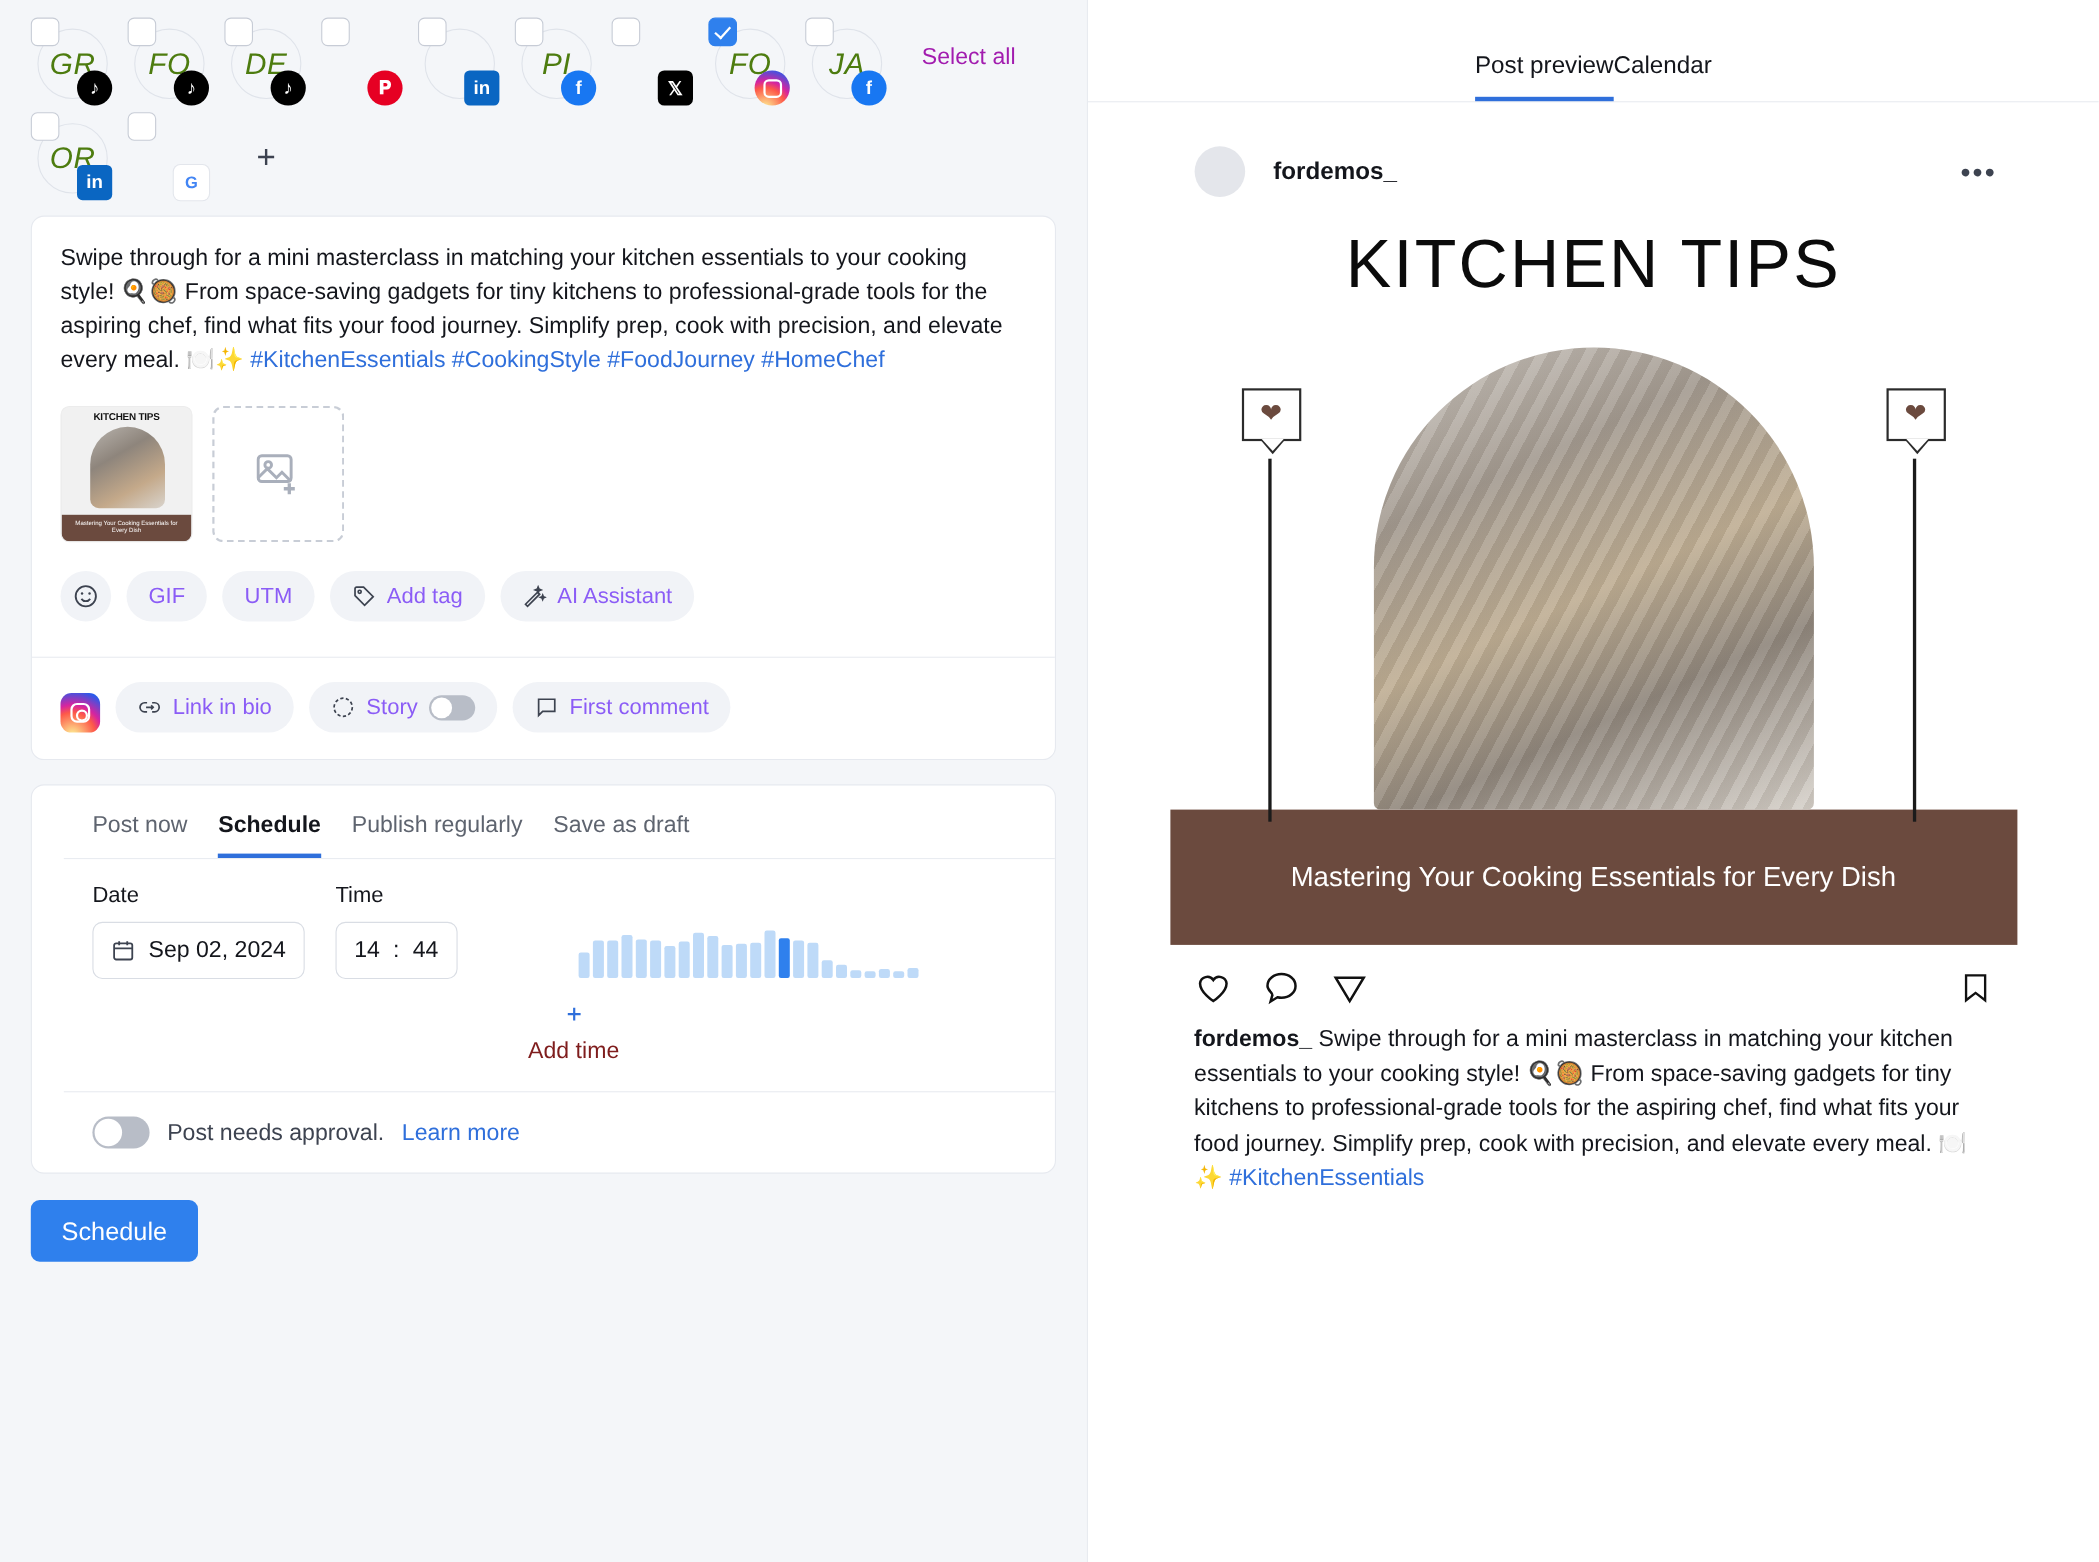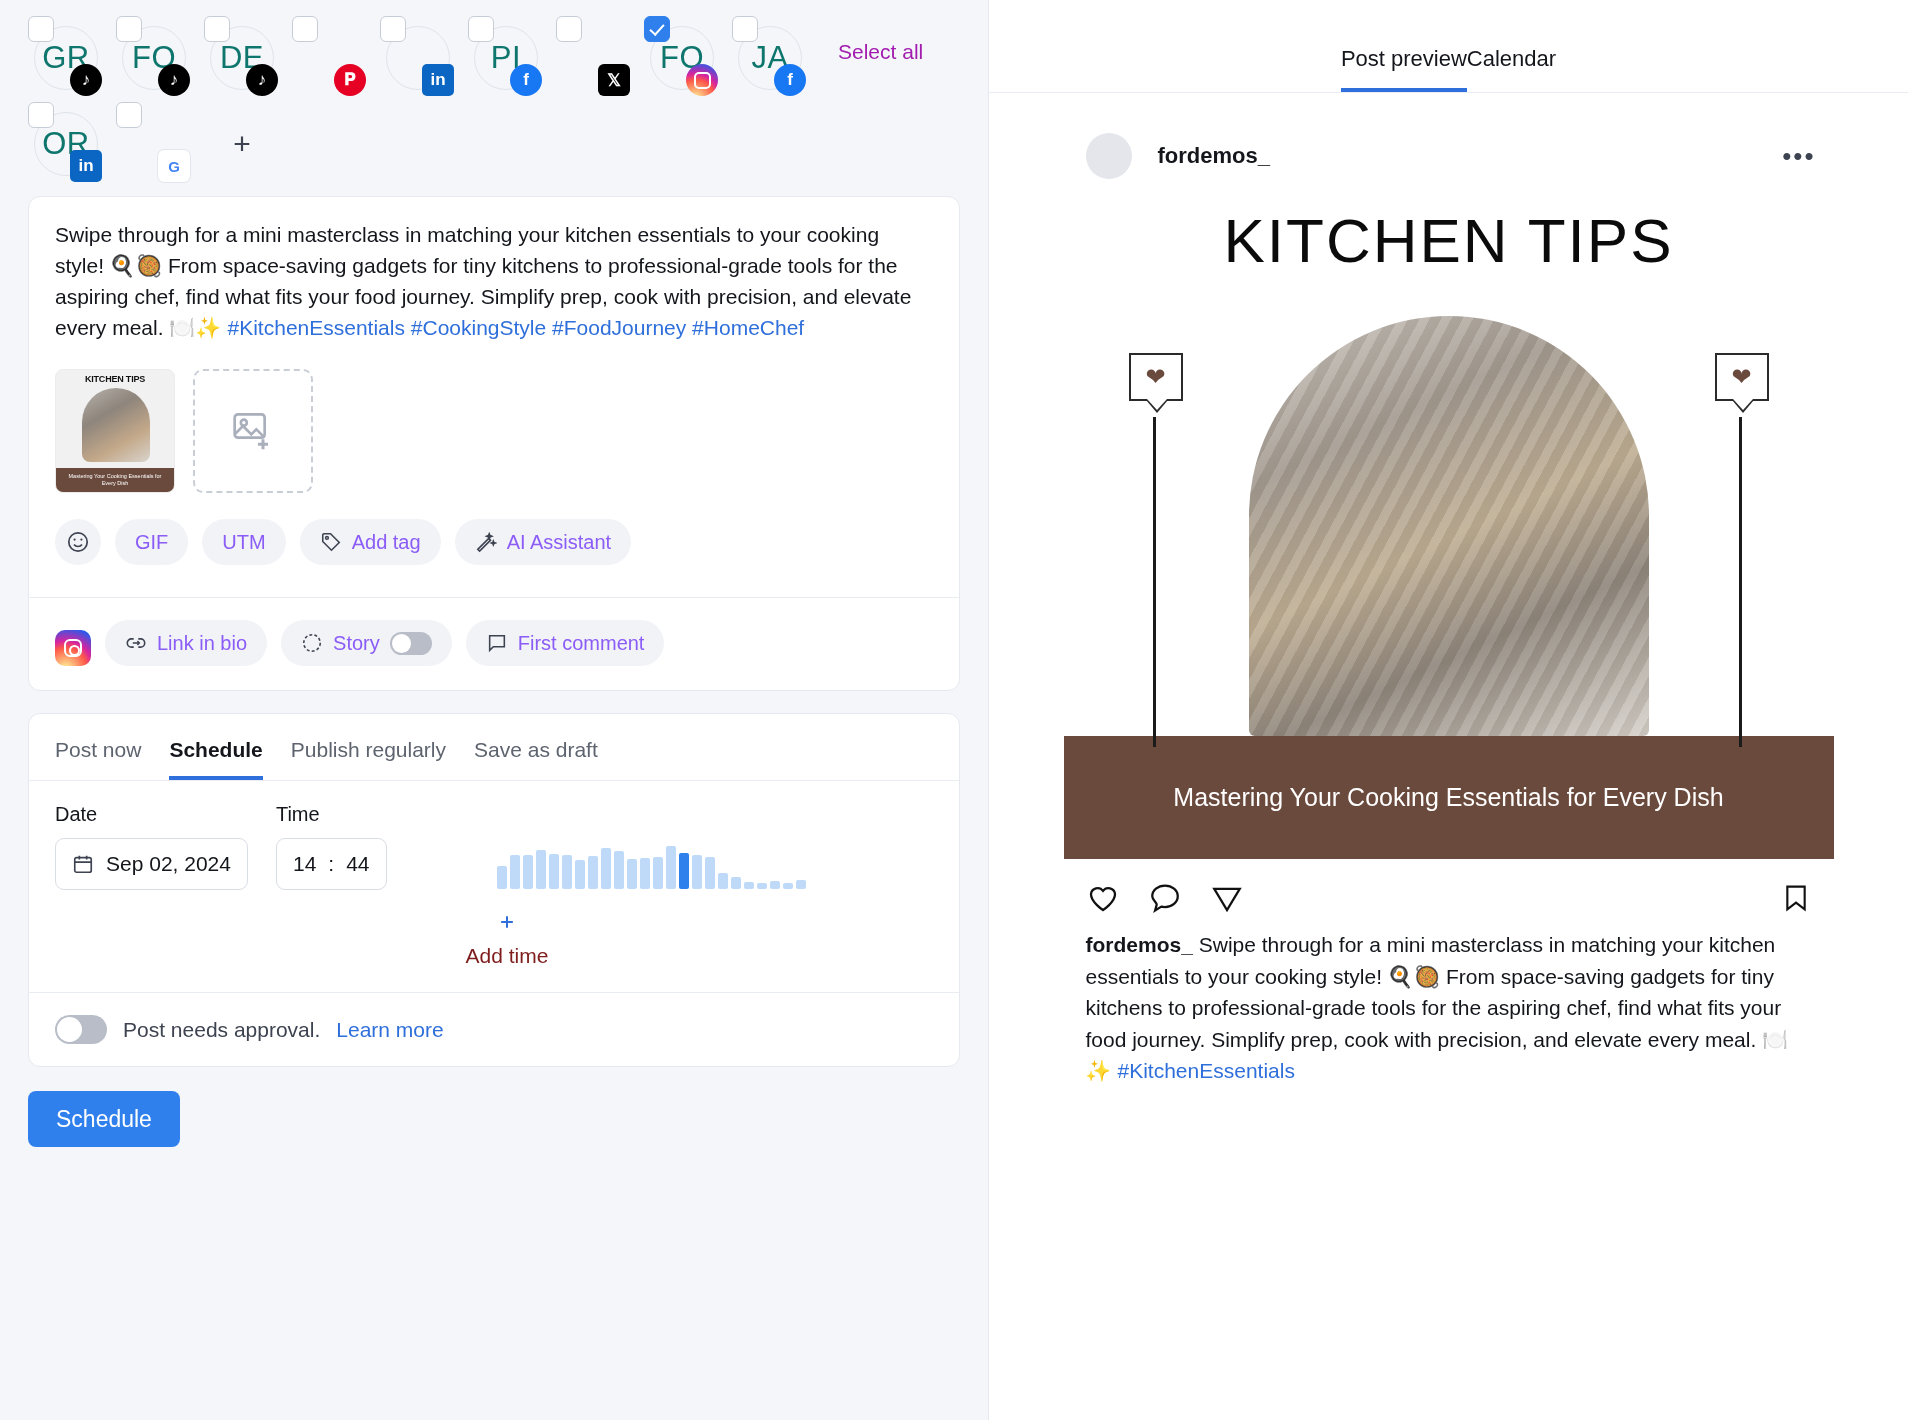--- a/index.html
+++ b/index.html
@@ -19,21 +19,21 @@
 
   .accounts-wrap { display: flex; align-items: flex-start; margin-top: 14px; }
   .accounts { display: flex; flex-wrap: wrap; width: 800px; }
   .acct {
     position: relative; width: 76px; height: 76px; margin: 6px 12px 4px 0;
   }
   .acct .ring {
     position: absolute; left: 6px; top: 6px; width: 64px; height: 64px;
     border-radius: 50%; border: 1px solid #dfe3ea; background: #f4f6f9;
     display: flex; align-items: center; justify-content: center;
-    font-size: 31px; color: #0f766e; letter-spacing: .5px; overflow: hidden;
+    font-size: 27px; color: #4d7c0f; letter-spacing: .5px; overflow: hidden; font-style: italic;
   }
   .acct .ring.photo { border: none; }
   .ph1 { background: linear-gradient(160deg,#9aa7c4 0%,#c9b4a6 45%,#e8dcd2 100%); }
   .ph2 { background: linear-gradient(170deg,#cfd8e6 0%,#7d8ea8 55%,#43505f 100%); }
   .ph3 { background: linear-gradient(150deg,#bcd9ef 0%,#d9ecf7 60%,#efc9ad 100%); }
   .acct .cb {
     position: absolute; left: 0; top: -4px; width: 26px; height: 26px;
     border-radius: 6px; border: 1px solid #c7ccd6; background: #fff; z-index: 4;
   }
   .acct .cb.on { background: #2f80ed; border-color: #2f80ed; }
@@ -98,21 +98,21 @@
   .ig-sq { width: 36px; height: 36px; border-radius: 10px;
     background: radial-gradient(circle at 30% 107%, #fdf497 0%, #fd5949 45%, #d6249f 60%, #285AEB 90%);
     display: flex; align-items: center; justify-content: center; }
   .ig-sq i { width: 18px; height: 18px; border: 2.3px solid #fff; border-radius: 6px; display: block; position: relative; }
   .ig-sq i:after { content:""; position: absolute; left: 3.4px; top: 3.4px; width: 7px; height: 7px; border: 2px solid #fff; border-radius: 50%; }
   .toggle { width: 42px; height: 23px; border-radius: 12px; background: #b8bdc7; position: relative; }
   .toggle .knob { position: absolute; left: 2px; top: 2px; width: 19px; height: 19px; border-radius: 50%; background: #fff; }
   .toggle.big { width: 52px; height: 29px; border-radius: 15px; }
   .toggle.big .knob { width: 25px; height: 25px; }
 
-  .sched-card { margin-top: 22px; }
+  .sched-card { margin-top: 22px; padding-left: 29px; }
   .tabs { display: flex; gap: 28px; padding: 24px 26px 0 26px; border-bottom: 1px solid #e9ecf1; }
   .tab { font-size: 21px; color: #5e646f; padding-bottom: 14px; cursor: pointer; }
   .tab.active { color: #14161c; font-weight: bold; border-bottom: 4px solid #2f6fdb; }
   .dt-area { padding: 22px 26px 0 26px; display: flex; align-items: flex-start; }
   .fld-label { font-size: 20px; color: #14161c; margin-bottom: 12px; }
   .input {
     height: 52px; border: 1px solid #d9dde4; border-radius: 9px; background: #fff;
     display: flex; align-items: center; gap: 12px; padding: 0 16px; font-size: 21px; color: #14161c;
   }
   .hist { display: flex; align-items: flex-end; gap: 3px; height: 48px; margin: 38px 0 0 110px; }

